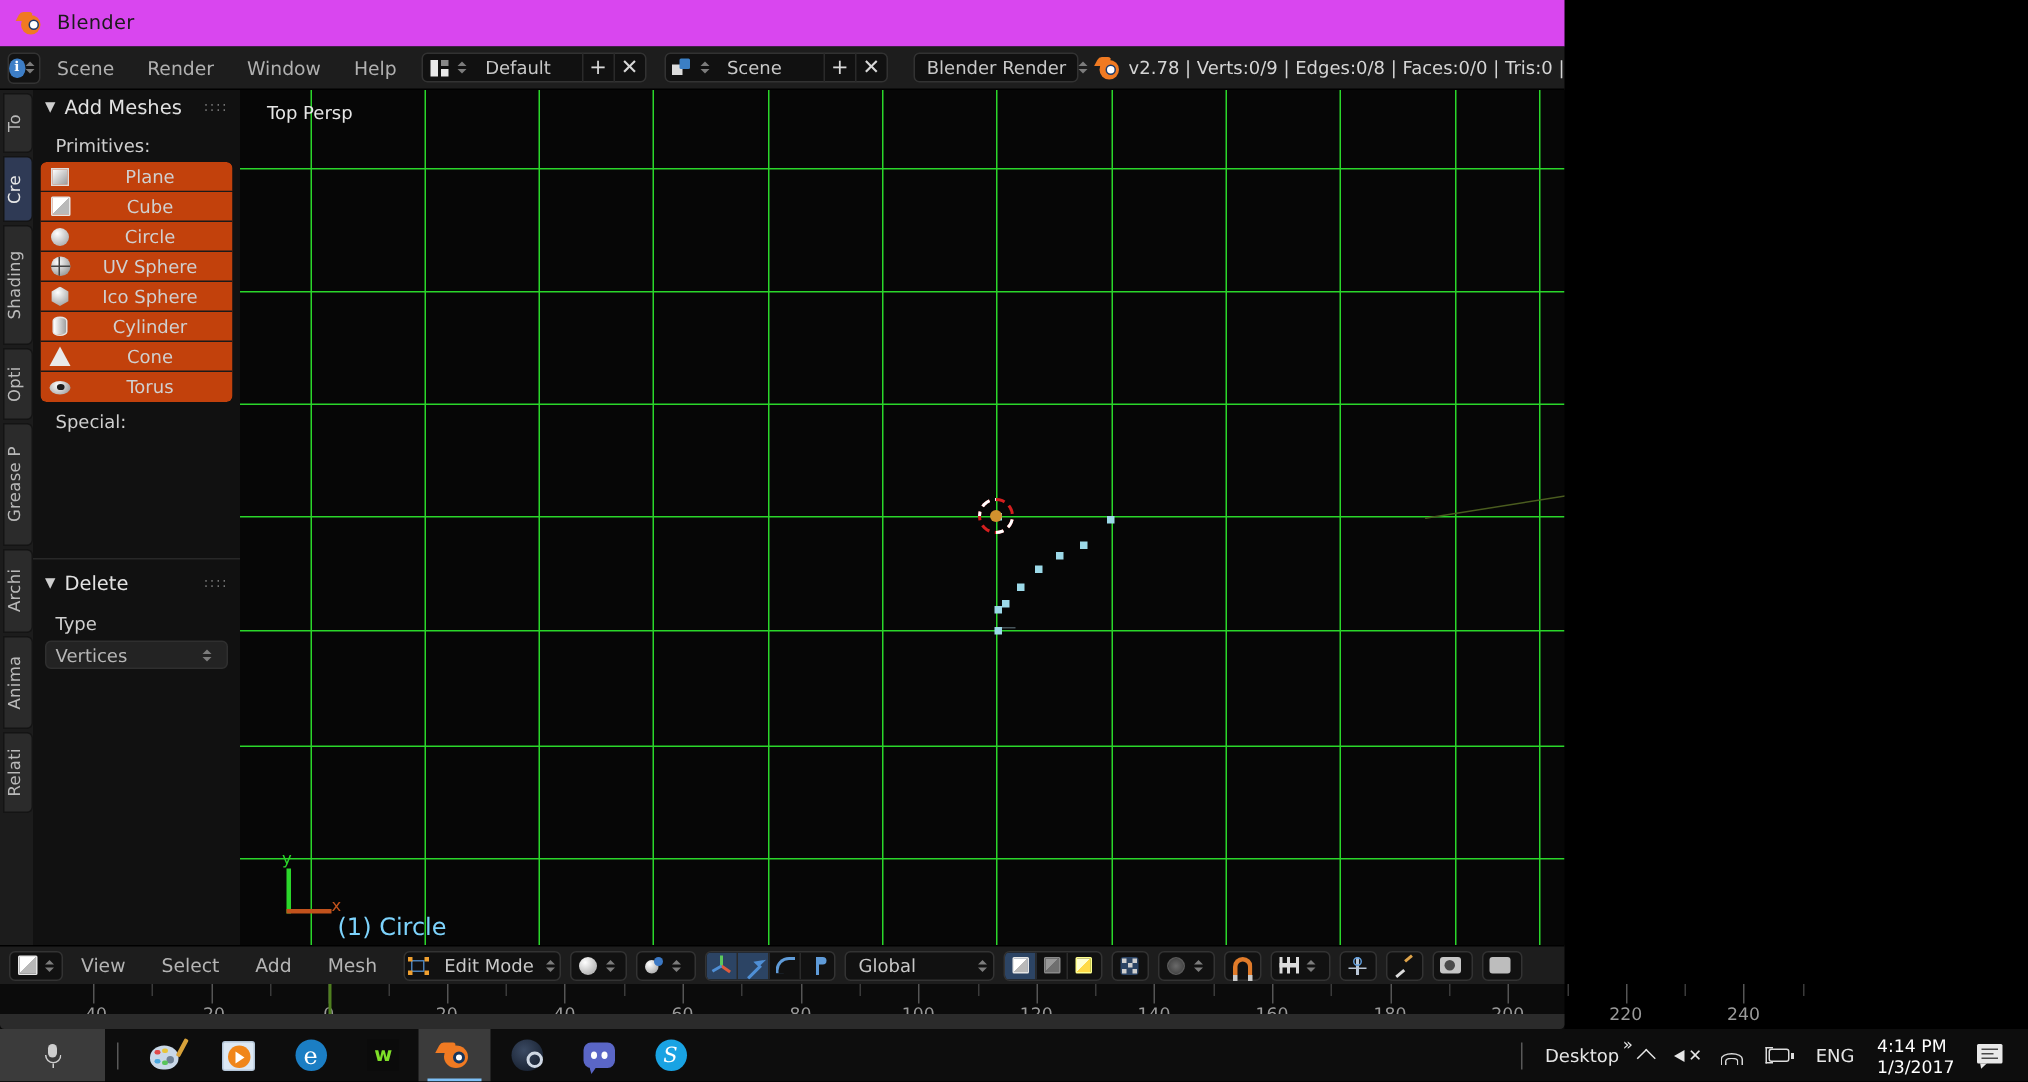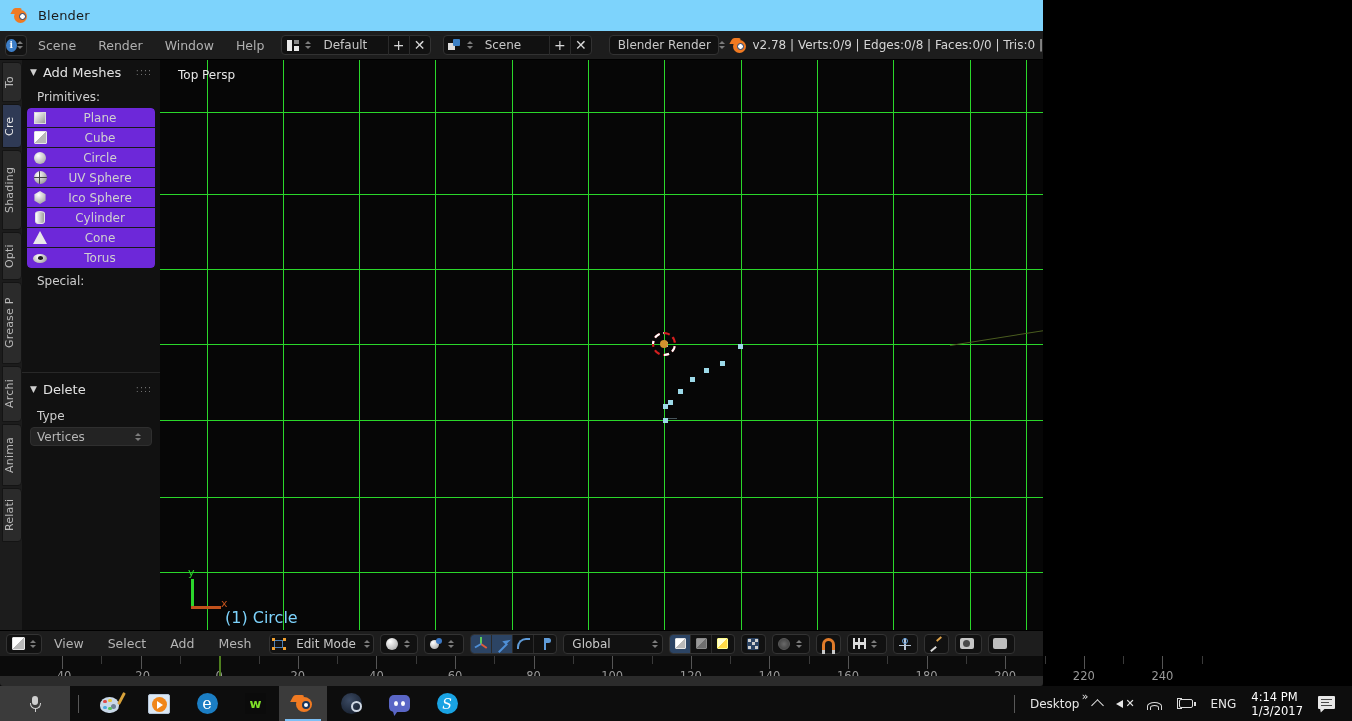--- a/index.html
+++ b/index.html
@@ -6,21 +6,21 @@
   html,body { width:1352px; height:721px; overflow:hidden; background:#000; }
   body { font-family:"DejaVu Sans", sans-serif; font-size:12px; color:#d2d2d2; }
 
   
   #root { position:relative; width:1352px; height:721px; background:#000; }
 
   
   #blender-window { position:absolute; left:0; top:0; width:1043px; height:630px; background:#000; }
 
   
-  #title-bar { position:absolute; left:0; top:0; width:1043px; height:31px; background:#7dd3fc;
+  #title-bar { position:absolute; left:0; top:0; width:1043px; height:31px; background:#d946ef;
                display:flex; align-items:center; padding-left:12px; }
   #title-bar .app-title { color:#1b1b1b; font-size:13px; margin-left:9px; letter-spacing:.2px;}
 
   .blender-logo { width:17px; height:17px; position:relative; }
   .blender-logo .ring { position:absolute; left:2px; top:3px; width:13px; height:13px;
     border-radius:50%; background:#f07a22; }
   .blender-logo .inner { position:absolute; left:6.5px; top:6px; width:7px; height:7px;
     border-radius:50%; background:#fff; border:1.6px solid #1b3a6b; }
   .blender-logo .tail { position:absolute; left:0px; top:1px; width:9px; height:6px;
     background:#f07a22; transform:skewX(-28deg); border-radius:2px 3px 0 0;}
@@ -62,21 +62,21 @@
   #tool-panel { position:absolute; left:22px; top:60px; width:138px; height:570px;
                 background:#111111; }
   .panel-head { display:flex; align-items:center; height:24px; padding-left:8px;
                 color:#e2e2e2; font-size:13px; }
   .panel-head .tri { margin-right:6px; font-size:9px; color:#cfcfcf; }
   .grip { margin-left:auto; margin-right:8px; color:#777; font-size:9px; letter-spacing:1px;
           line-height:5px;}
   .sublabel { color:#cfcfcf; font-size:12px; padding:6px 0 4px 15px; }
 
   .btn-list { margin:0 5px; border-radius:4px; overflow:hidden; }
-  .mbtn { height:20px; background:#6d28d9; border-bottom:1px solid #1a1a1a;
+  .mbtn { height:20px; background:#c2410c; border-bottom:1px solid #1a1a1a;
           display:flex; align-items:center; position:relative; }
   .mbtn:first-child { border-radius:4px 4px 0 0; }
   .mbtn:last-child { border-radius:0 0 4px 4px; border-bottom:none;}
   .mbtn .lbl { flex:1; text-align:center; color:#d0d0d0; font-size:12px; padding-right:6px;}
   .mbtn .ico { width:22px; height:18px; margin-left:2px; display:flex;
                align-items:center; justify-content:center;}
 
   
   .ic-plane{width:12px;height:12px;background:linear-gradient(135deg,#fff,#9a9a9a);border:1px solid #ddd;}
   .ic-cube{width:13px;height:13px;background:

